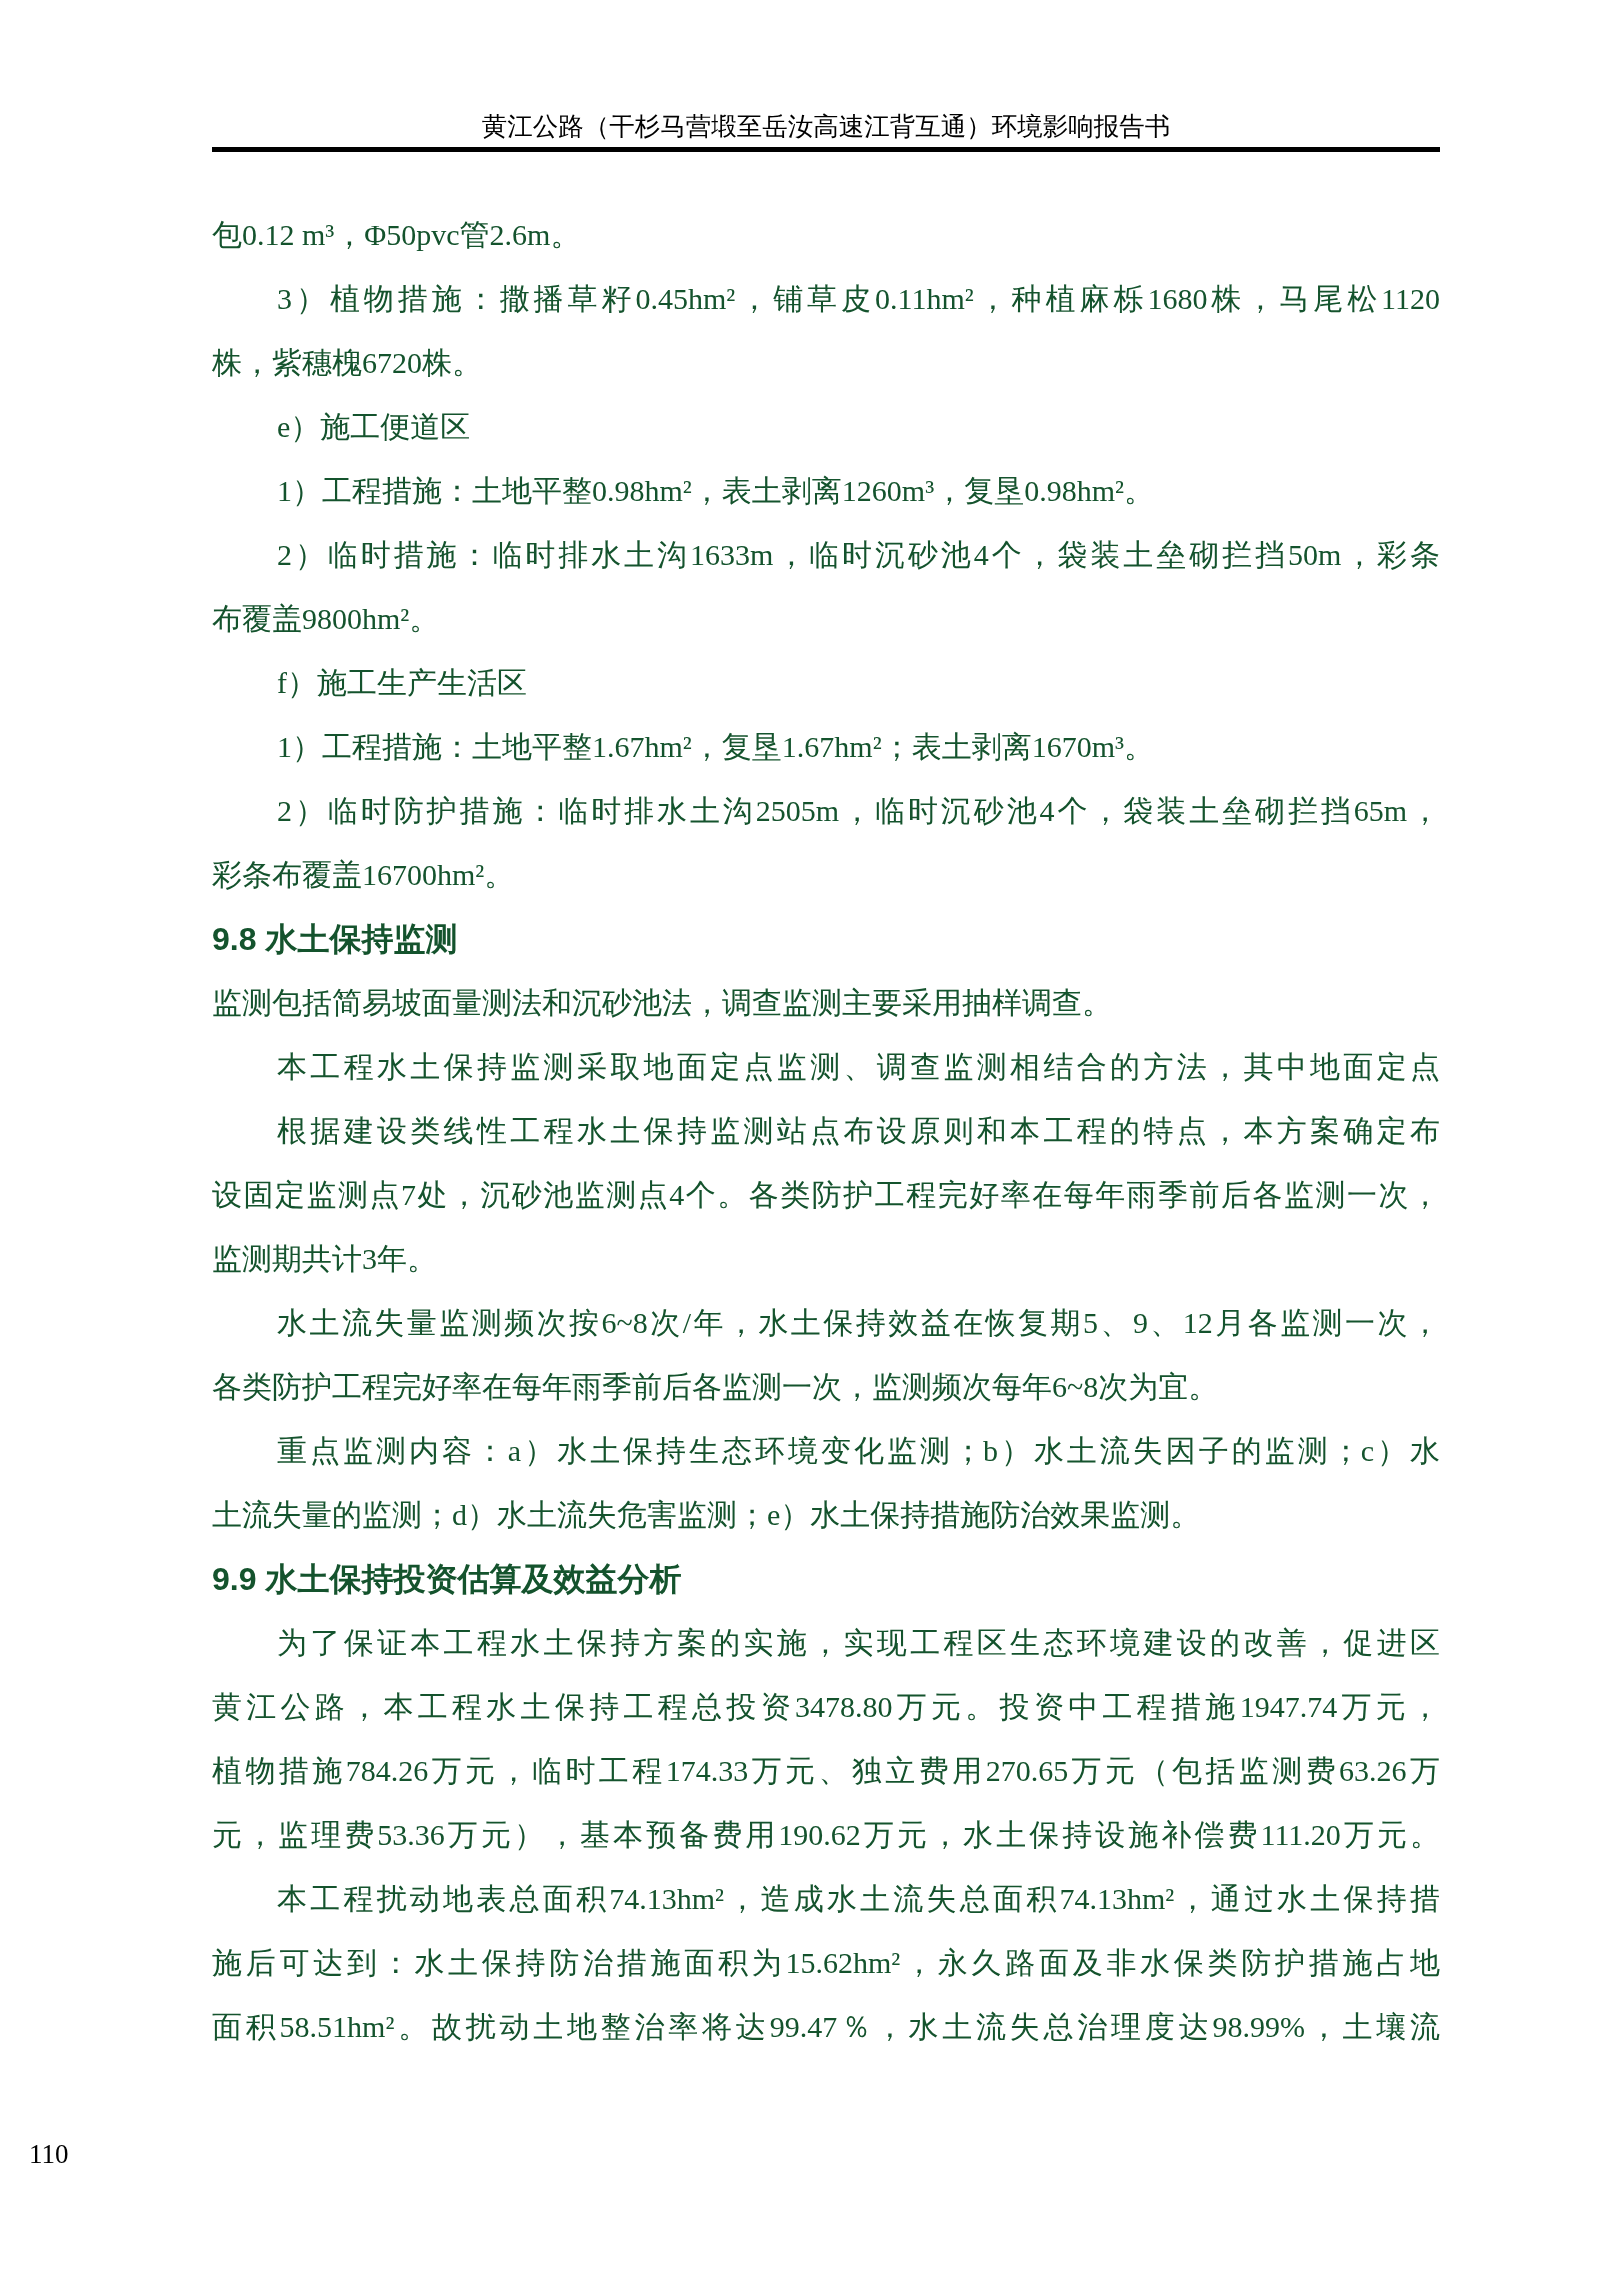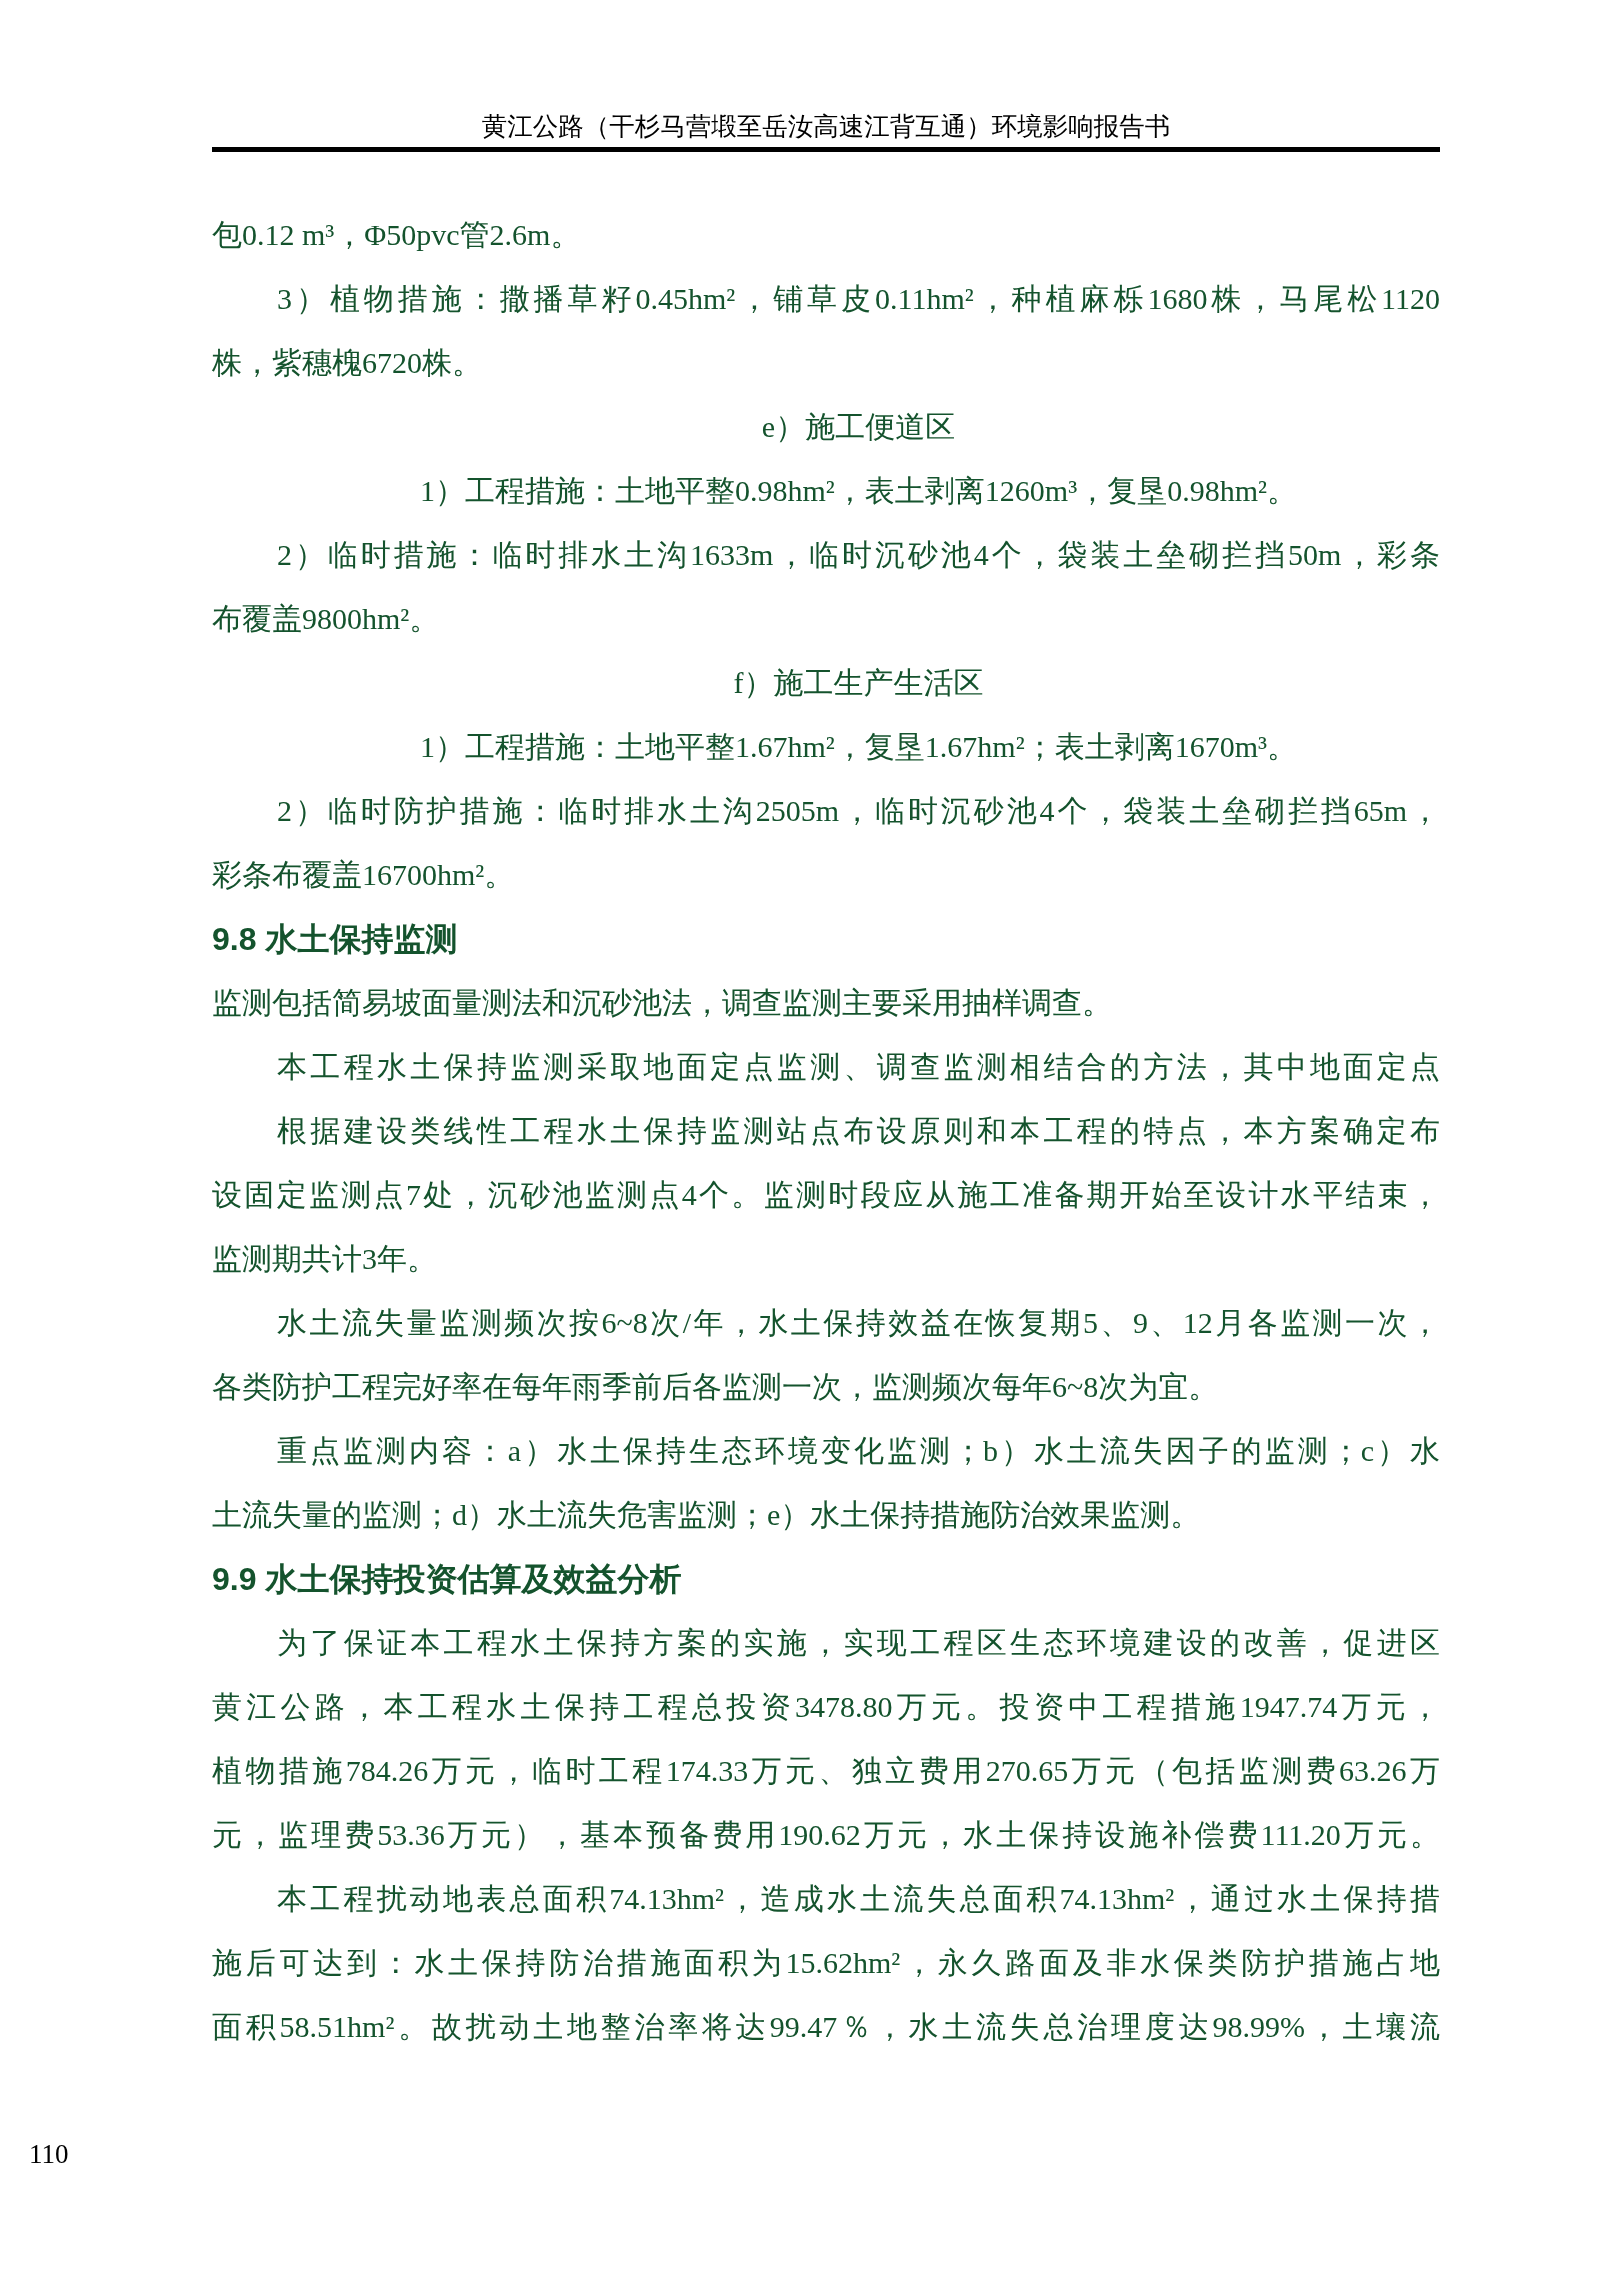--- a/index.html
+++ b/index.html
@@ -49,21 +49,20 @@
     font-family: "Liberation Serif", "DejaVu Serif", serif;
     color: #14532d;
     text-align: left;
   }
   .line.full {
     text-align: justify;
     text-align-last: justify;
   }
   .line.indent {
     text-indent: 65px;
-    text-align: center;
   }
   .line.heading {
     font-family: "Liberation Sans", "DejaVu Sans", sans-serif;
     font-weight: bold;
     font-size: 32px;
   }
   .page-number {
     position: absolute;
     top: 2135px;
     left: 0;
@@ -91,21 +90,21 @@
       <div class="line indent full">2）临时措施：临时排水土沟1633m，临时沉砂池4个，袋装土垒砌拦挡50m，彩条</div>
       <div class="line">布覆盖9800hm²。</div>
       <div class="line indent">f）施工生产生活区</div>
       <div class="line indent">1）工程措施：土地平整1.67hm²，复垦1.67hm²；表土剥离1670m³。</div>
       <div class="line indent full">2）临时防护措施：临时排水土沟2505m，临时沉砂池4个，袋装土垒砌拦挡65m，</div>
       <div class="line">彩条布覆盖16700hm²。</div>
       <div class="line heading">9.8 水土保持监测</div>
       <div class="line">监测包括简易坡面量测法和沉砂池法，调查监测主要采用抽样调查。</div>
       <div class="line indent full">本工程水土保持监测采取地面定点监测、调查监测相结合的方法，其中地面定点</div>
       <div class="line indent full">根据建设类线性工程水土保持监测站点布设原则和本工程的特点，本方案确定布</div>
-      <div class="line full">设固定监测点7处，沉砂池监测点4个。监测时段应从施工准备期开始至设计水平结束，</div>
+      <div class="line full">设固定监测点7处，沉砂池监测点4个。各类防护工程完好率在每年雨季前后各监测一次，</div>
       <div class="line">监测期共计3年。</div>
       <div class="line indent full">水土流失量监测频次按6~8次/年，水土保持效益在恢复期5、9、12月各监测一次，</div>
       <div class="line">各类防护工程完好率在每年雨季前后各监测一次，监测频次每年6~8次为宜。</div>
       <div class="line indent full">重点监测内容：a）水土保持生态环境变化监测；b）水土流失因子的监测；c）水</div>
       <div class="line">土流失量的监测；d）水土流失危害监测；e）水土保持措施防治效果监测。</div>
       <div class="line heading">9.9 水土保持投资估算及效益分析</div>
       <div class="line indent full">为了保证本工程水土保持方案的实施，实现工程区生态环境建设的改善，促进区</div>
       <div class="line full">黄江公路，本工程水土保持工程总投资3478.80万元。投资中工程措施1947.74万元，</div>
       <div class="line full">植物措施784.26万元，临时工程174.33万元、独立费用270.65万元（包括监测费63.26万</div>
       <div class="line full">元，监理费53.36万元），基本预备费用190.62万元，水土保持设施补偿费111.20万元。</div>

